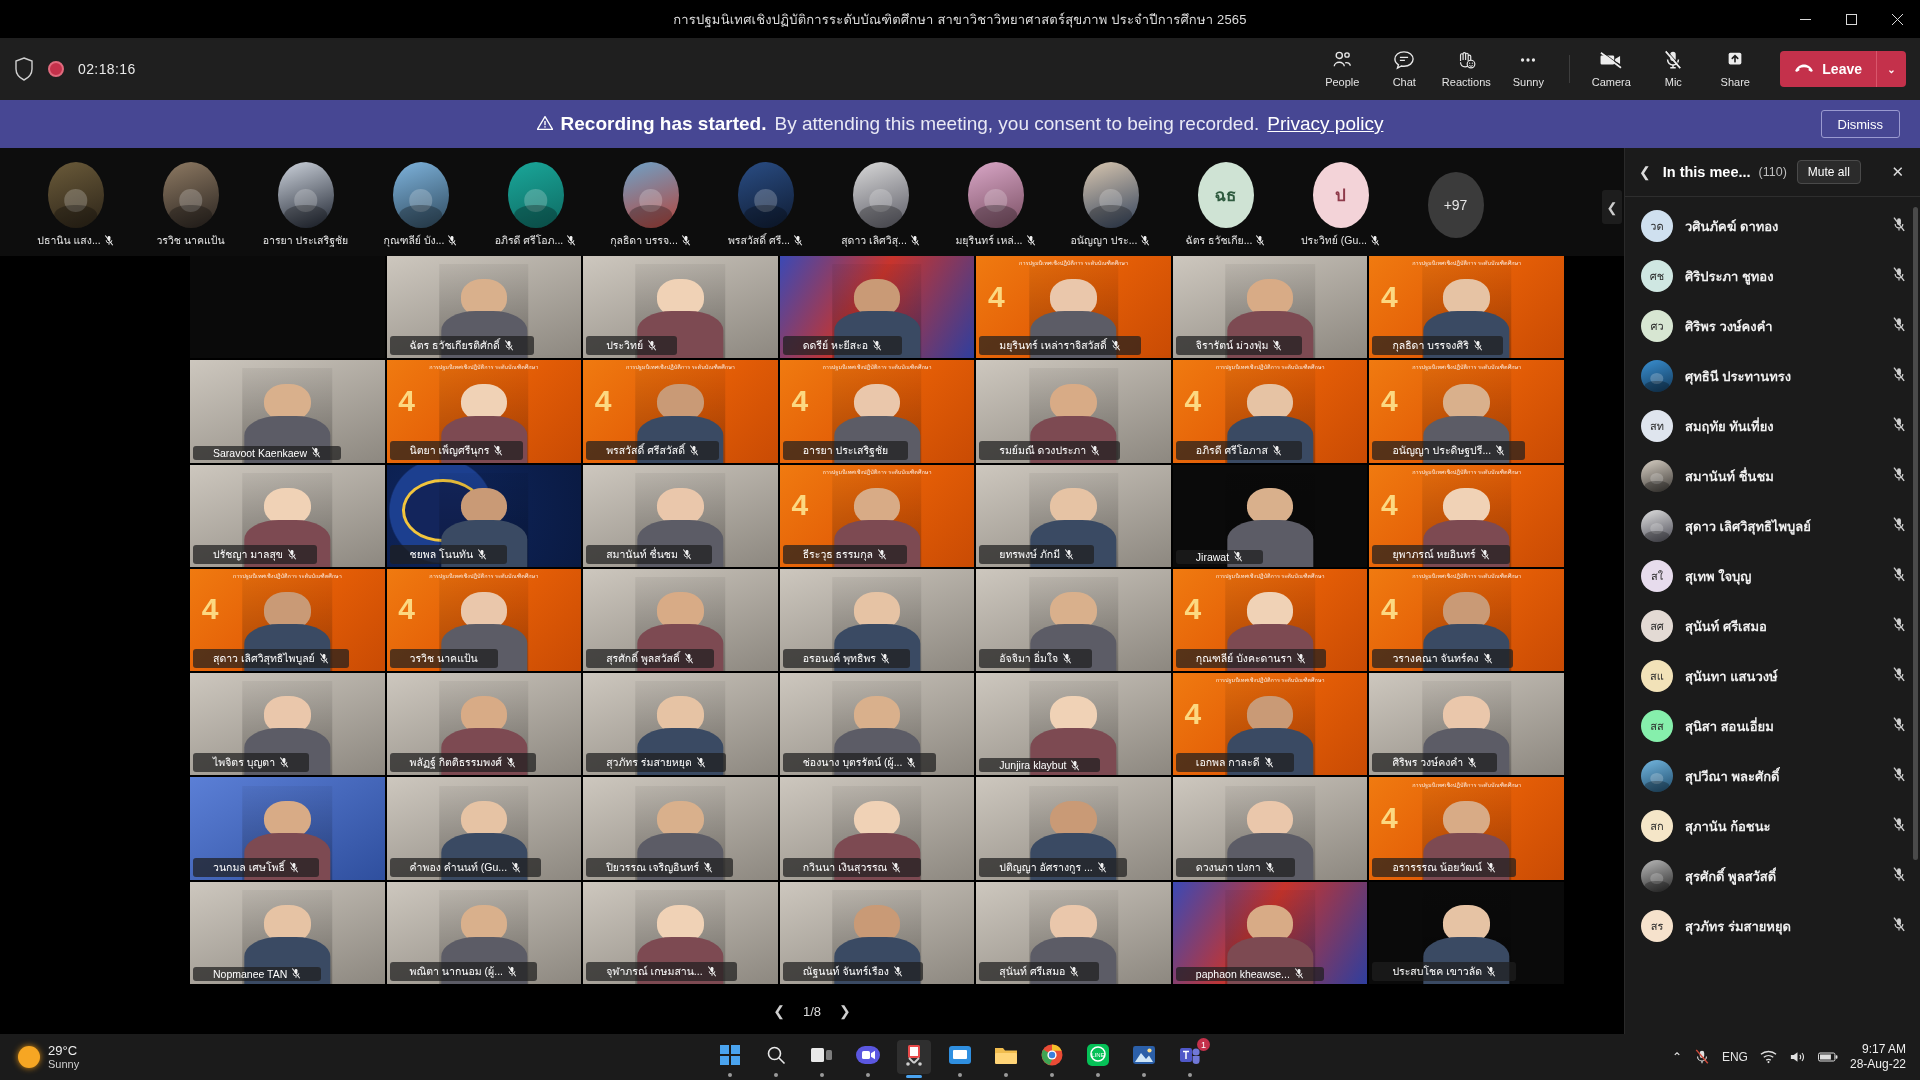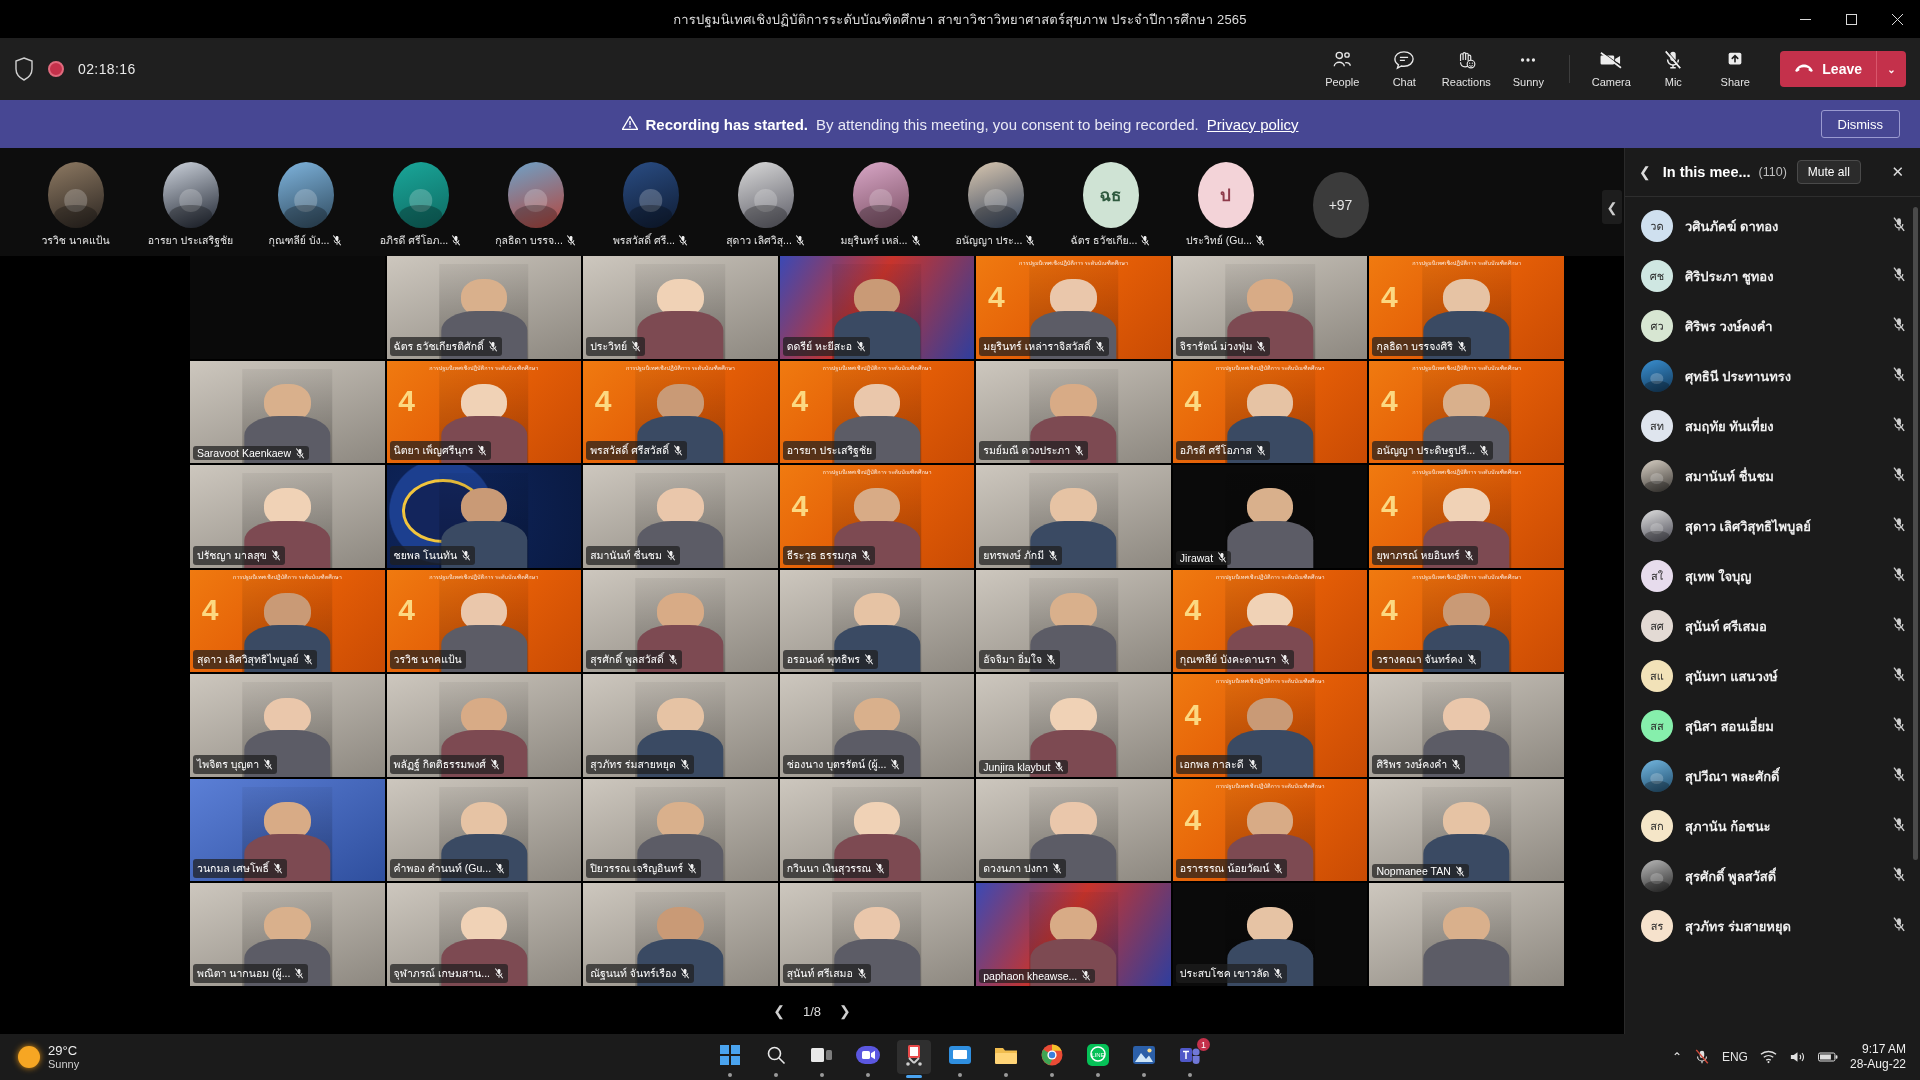--- a/index.html
+++ b/index.html
@@ -45,21 +45,21 @@
   .leave .main{display:flex;align-items:center;gap:8px;padding:0 14px;height:36px;}
   .leave .caret{width:30px;height:36px;display:flex;align-items:center;justify-content:center;
     border-left:1px solid #d9566c;font-size:10px;}
 
   
   .banner{
     height:48px;background:#474793;display:flex;align-items:center;position:relative;
     padding:0 18px;
   }
   .banner-center{
-    display:flex;align-items:center;gap:8px;margin:1px auto;font-size:15px;
+    display:flex;align-items:center;gap:8px;margin:1px auto;font-size:19px;
   }
   .banner-strong{font-weight:bold;color:#fff;}
   .banner-text{color:#e9e9f5;}
   .banner-link{color:#fff;text-decoration:underline;cursor:pointer;}
   .dismiss{
     position:absolute;right:20px;top:10px;height:28px;padding:0 16px;border:1px solid #9a9ad0;
     border-radius:3px;background:transparent;color:#fff;font-size:13px;cursor:pointer;
     display:flex;align-items:center;
   }
 
@@ -88,21 +88,21 @@
     position:absolute;left:190px;right:60px;top:108px;bottom:48px;
     display:grid;grid-template-columns:repeat(7,1fr);grid-template-rows:repeat(7,1fr);
     gap:2px;background:#000;
   }
   .tile{position:relative;overflow:hidden;background:#101010;}
   .tile .bgfill{position:absolute;inset:0;}
   .tile .person{position:absolute;left:50%;top:8%;transform:translateX(-50%);
     width:46%;height:92%;}
   .tile .nametag{
     position:absolute;left:3px;bottom:3px;max-width:calc(100% - 8px);
-    background:rgba(30,30,30,.72);border-radius:3px;padding:1px 4px;
+    background:rgba(30,30,30,.72);border-radius:3px;padding:1px 20px;
     font-size:10.5px;color:#fff;display:flex;align-items:center;gap:4px;
     white-space:nowrap;overflow:hidden;text-overflow:ellipsis;
   }
   .micoff{flex:0 0 auto;}
   .pager{
     position:absolute;left:0;right:0;bottom:6px;height:34px;display:flex;
     align-items:center;justify-content:center;gap:18px;color:#ddd;font-size:13px;
   }
   .pager .arr{cursor:pointer;font-size:14px;color:#cfcfcf;}
 
@@ -296,20 +296,36 @@
     <div class="dismiss">Dismiss</div>
   </div>
 
   <div class="body">
 
     <div class="stage">
 
       <div class="filmstrip" id="filmstrip">
           <div class="fs-item">
             <div class="fs-ava">
+              <div style="position:absolute;inset:0;background:linear-gradient(160deg,#6b5b3a,#2c2418)"></div>
+              <div style="position:absolute;left:50%;top:42%;transform:translateX(-50%);width:42%;height:34%;border-radius:50%;background:rgba(255,255,255,.22)"></div>
+              <div style="position:absolute;left:50%;bottom:0;transform:translateX(-50%);width:78%;height:34%;border-radius:45% 45% 0 0;background:rgba(0,0,0,.28)"></div>
+            </div>
+            <div class="fs-name">
+              <span>ปธานิน แสง...</span>
+              <svg class="micoff" width="10" height="11" viewBox="0 0 12 14">
+                <rect x="4.2" y="1.2" width="3.6" height="6.4" rx="1.8" fill="#f0f0f0"></rect>
+                <path d="M2.4 6.6 a3.6 3.6 0 0 0 7.2 0" fill="none" stroke="#f0f0f0" stroke-width="1.1"></path>
+                <path d="M6 10.4 V12.6" stroke="#f0f0f0" stroke-width="1.1"></path>
+                <path d="M1.3 0.6 L10.8 13" stroke="#f0f0f0" stroke-width="1.3"></path>
+              </svg>
+            </div>
+          </div>
+          <div class="fs-item">
+            <div class="fs-ava">
               <div style="position:absolute;inset:0;background:linear-gradient(160deg,#8e7a63,#2a2420)"></div>
               <div style="position:absolute;left:50%;top:42%;transform:translateX(-50%);width:42%;height:34%;border-radius:50%;background:rgba(255,255,255,.22)"></div>
               <div style="position:absolute;left:50%;bottom:0;transform:translateX(-50%);width:78%;height:34%;border-radius:45% 45% 0 0;background:rgba(0,0,0,.28)"></div>
             </div>
             <div class="fs-name">
               <span>วรวิช นาคแป้น</span>
             </div>
           </div>
           <div class="fs-item">
             <div class="fs-ava">
@@ -1077,20 +1093,36 @@
             </div>
           </div>
           <div class="tile">
             <div class="bgfill" style="background:linear-gradient(160deg,#cdc7be,#8d8880)"></div>
             <div class="person" style="background:linear-gradient(180deg,rgba(0,0,0,.05),rgba(0,0,0,.25))">
               <div style="position:absolute;left:50%;top:16%;transform:translateX(-50%);width:52%;height:40%;border-radius:46%;background:#f0d2b6"></div>
               <div style="position:absolute;left:50%;top:50%;transform:translateX(-50%);width:96%;height:52%;border-radius:40% 40% 0 0;background:#7d4a52"></div>
             </div>
             <div class="nametag">
               <span>กวินนา เงินสุวรรณ</span>
+              <svg class="micoff" width="10" height="11" viewBox="0 0 12 14">
+                <rect x="4.2" y="1.2" width="3.6" height="6.4" rx="1.8" fill="#f0f0f0"></rect>
+                <path d="M2.4 6.6 a3.6 3.6 0 0 0 7.2 0" fill="none" stroke="#f0f0f0" stroke-width="1.1"></path>
+                <path d="M6 10.4 V12.6" stroke="#f0f0f0" stroke-width="1.1"></path>
+                <path d="M1.3 0.6 L10.8 13" stroke="#f0f0f0" stroke-width="1.3"></path>
+              </svg>
+            </div>
+          </div>
+          <div class="tile">
+            <div class="bgfill" style="background:linear-gradient(160deg,#cdc7be,#8d8880)"></div>
+            <div class="person" style="background:linear-gradient(180deg,rgba(0,0,0,.05),rgba(0,0,0,.25))">
+              <div style="position:absolute;left:50%;top:16%;transform:translateX(-50%);width:52%;height:40%;border-radius:46%;background:#c99a76"></div>
+              <div style="position:absolute;left:50%;top:50%;transform:translateX(-50%);width:96%;height:52%;border-radius:40% 40% 0 0;background:#3a4a63"></div>
+            </div>
+            <div class="nametag">
+              <span>ปติญญา อัศรางกูร ...</span>
               <svg class="micoff" width="10" height="11" viewBox="0 0 12 14">
                 <rect x="4.2" y="1.2" width="3.6" height="6.4" rx="1.8" fill="#f0f0f0"></rect>
                 <path d="M2.4 6.6 a3.6 3.6 0 0 0 7.2 0" fill="none" stroke="#f0f0f0" stroke-width="1.1"></path>
                 <path d="M6 10.4 V12.6" stroke="#f0f0f0" stroke-width="1.1"></path>
                 <path d="M1.3 0.6 L10.8 13" stroke="#f0f0f0" stroke-width="1.3"></path>
               </svg>
             </div>
           </div>
           <div class="tile">
             <div class="bgfill" style="background:linear-gradient(160deg,#cdc7be,#8d8880)"></div>

